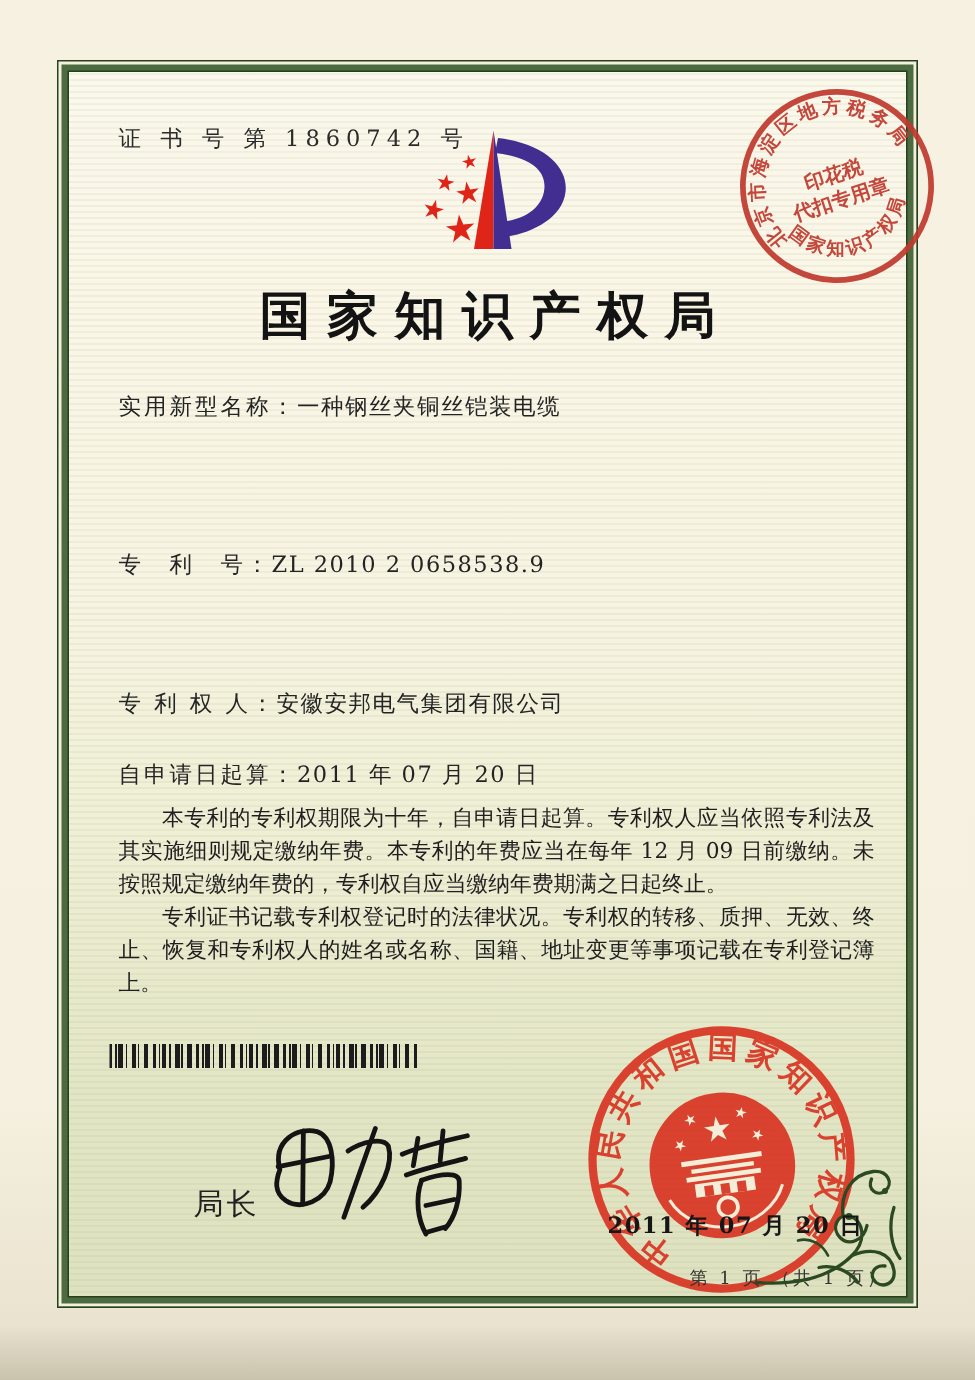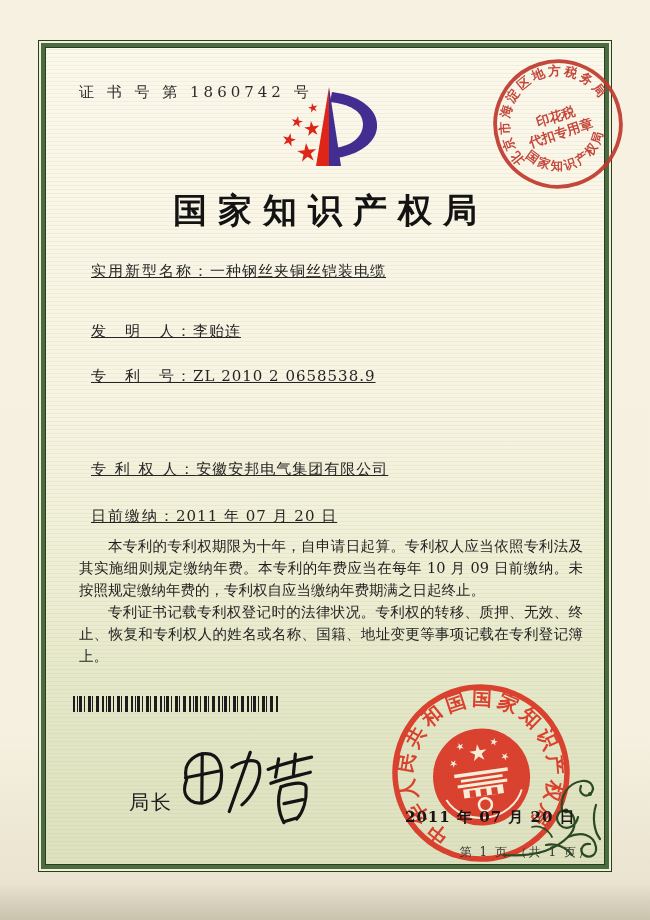--- a/index.html
+++ b/index.html
@@ -27,21 +27,21 @@
   .cert-number{
     left:40px;top:42px;font-size:15px;color:#2b2b2b;letter-spacing:4px;
   }
   .logo{left:208px;top:20px;width:178px;height:120px;}
   .tax-stamp{left:452px;top:16px;width:134px;height:134px;opacity:.92;}
   .title{
     left:0;top:147px;width:100%;text-align:center;
     font-size:34px;font-weight:bold;color:#131313;
     letter-spacing:11px;text-indent:11px;
   }
-  .field{left:52px;font-size:15px;color:#242424;letter-spacing:1px;white-space:nowrap;text-decoration:underline;}
+  .field{left:40px;font-size:15px;color:#242424;letter-spacing:1px;white-space:nowrap;}
   .field .lbl{letter-spacing:2px;}
   .f0{top:221px}.f1{top:281px}.f2{top:326px}.f3{top:373px}.f4{top:419px}.f5{top:466px}
   .body-text{
     left:40px;top:494px;width:504px;font-size:14.5px;line-height:22px;
     color:#1f1f1f;text-align:justify;
   }
   .body-text p{margin:0;text-indent:2em;}
   .barcode{
     left:34px;top:655px;width:206px;height:16px;
     background:repeating-linear-gradient(90deg,
@@ -112,35 +112,32 @@
         <text x="63" y="60" font-size="12.5" font-weight="bold" text-anchor="middle">印花税</text>
         <text x="63" y="76" font-size="12.5" font-weight="bold" text-anchor="middle">代扣专用章</text>
       </g>
     </svg>
 
     <div class="abs title">国家知识产权局</div>
 
     <div class="abs field f0">
       <span class="lbl">实用新型名称：</span><span>一种钢丝夹铜丝铠装电缆</span>
     </div>
-    <div class="abs field f1">
-      <span class="lbl">发　明　人：</span><span>李贻连</span>
-    </div>
     <div class="abs field f2">
       <span class="lbl">专　利　号：</span><span>ZL 2010 2 0658538.9</span>
     </div>
     <div class="abs field f4">
       <span class="lbl">专 利 权 人：</span><span>安徽安邦电气集团有限公司</span>
     </div>
     <div class="abs field f5">
-      <span class="lbl">日前缴纳：</span><span>2011 年 07 月 20 日</span>
+      <span class="lbl">自申请日起算：</span><span>2011 年 07 月 20 日</span>
     </div>
 
     <div class="abs body-text">
-      <p>本专利的专利权期限为十年，自申请日起算。专利权人应当依照专利法及其实施细则规定缴纳年费。本专利的年费应当在每年 10 月 09 日前缴纳。未按照规定缴纳年费的，专利权自应当缴纳年费期满之日起终止。</p>
+      <p>本专利的专利权期限为十年，自申请日起算。专利权人应当依照专利法及其实施细则规定缴纳年费。本专利的年费应当在每年 12 月 09 日前缴纳。未按照规定缴纳年费的，专利权自应当缴纳年费期满之日起终止。</p>
       <p>专利证书记载专利权登记时的法律状况。专利权的转移、质押、无效、终止、恢复和专利权人的姓名或名称、国籍、地址变更等事项记载在专利登记簿上。</p>
     </div>
 
     <div class="abs barcode"></div>
 
     <div class="abs signer-title">局长</div>
 
     <svg class="abs signature" viewBox="0 0 175 100">
       <g stroke="#141414" stroke-width="3.2" fill="none" stroke-linecap="round" stroke-linejoin="round" transform="rotate(-3 87 50)">
         <path d="M16,40 C12,20 30,12 42,16 C52,20 53,36 49,50 C45,62 29,68 19,61 C11,55 13,47 16,40 Z"></path>

